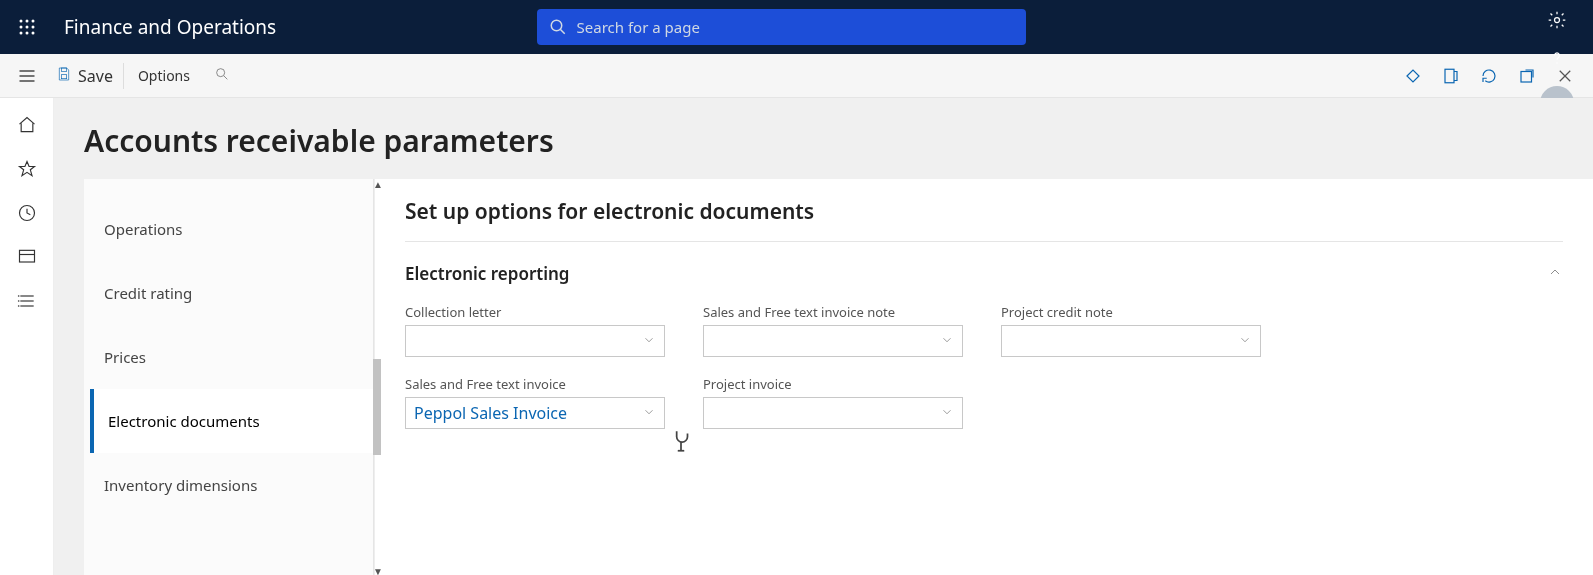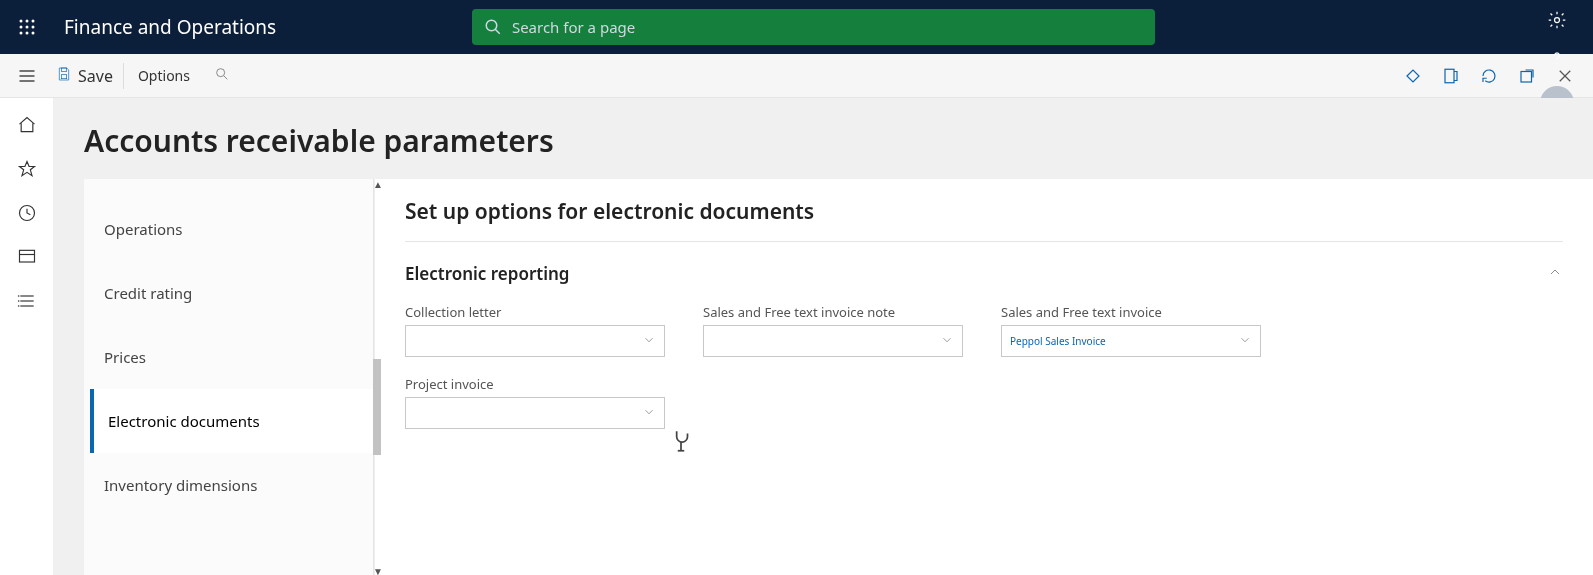--- a/index.html
+++ b/index.html
@@ -15,23 +15,23 @@
     padding: 0 10px;
     gap: 10px;
     justify-content: flex-end;
   }
   .waffle { width: 34px; height: 34px; display:flex; align-items:center; justify-content:center; cursor:pointer; }
   .waffle svg { fill:#fff; }
   .app-title { font-size: 19px; font-weight: 400; margin-left: 10px; }
   .search-wrap {
     margin-left: auto;
     margin-right: auto;
-    width: 683px;
+    width: 489px;
     height: 36px;
-    background: #15803d;
+    background: #1d4ed8;
     border-radius: 4px;
     display: flex;
     align-items: center;
     padding: 0 12px;
     color: #cfd8e3;
   }
   .search-wrap .sicon { width:18px; height:18px; margin-right: 10px; }
   .search-wrap input {
     background: transparent;
     border: none;
@@ -193,21 +193,21 @@
     font-size: 13px;
     color:#555;
     margin-bottom: 4px;
   }
   .select {
     height: 32px;
     border:1px solid #c8c8c8;
     display:flex;
     align-items:center;
     padding: 0 8px;
-    font-size: 10px;
+    font-size: 16px;
     color:#222;
     cursor:pointer;
     position:relative;
     background:#fff;
   }
   .select .chevd {
     margin-left:auto;
   }
   .select .chevd svg { stroke:#555; fill:none; }
   .select.has-value { color:#0b66b2; }
@@ -417,20 +417,29 @@
           <div class="field">
             <label>Sales and Free text invoice note</label>
             <div class="select">
               <span></span>
               <span class="chevd"><svg viewBox="0 0 24 24" width="14" height="14">
                     <path d="M6 9l6 6 6-6"></path>
                   </svg></span>
             </div>
           </div>
 
+          <div class="field">
+            <label>Project credit note</label>
+            <div class="select">
+              <span></span>
+              <span class="chevd"><svg viewBox="0 0 24 24" width="14" height="14">
+                    <path d="M6 9l6 6 6-6"></path>
+                  </svg></span>
+            </div>
+          </div>
 
           <div class="field">
             <label>Sales and Free text invoice</label>
             <div class="select has-value">
               <span>Peppol Sales Invoice</span>
               <span class="chevd"><svg viewBox="0 0 24 24" width="14" height="14">
                     <path d="M6 9l6 6 6-6"></path>
                   </svg></span>
             </div>
           </div>

